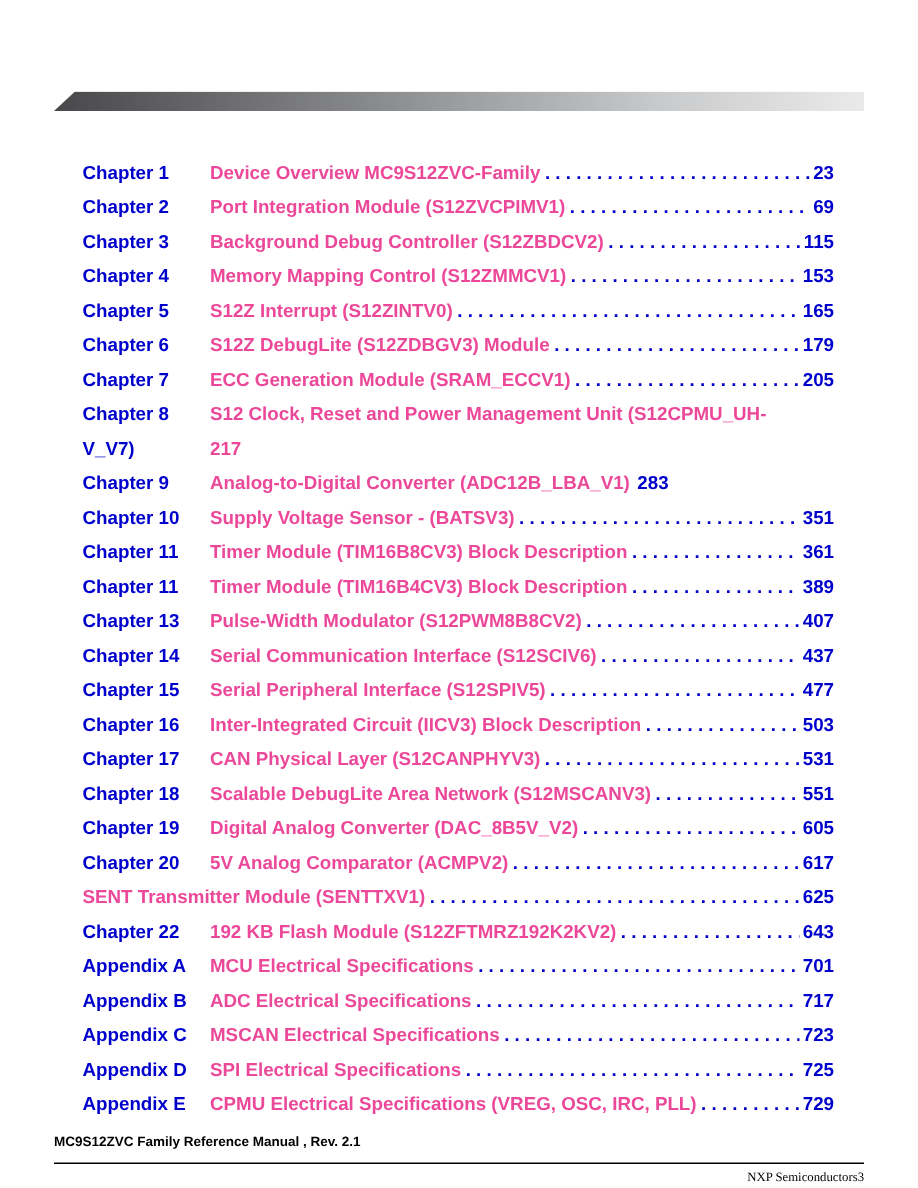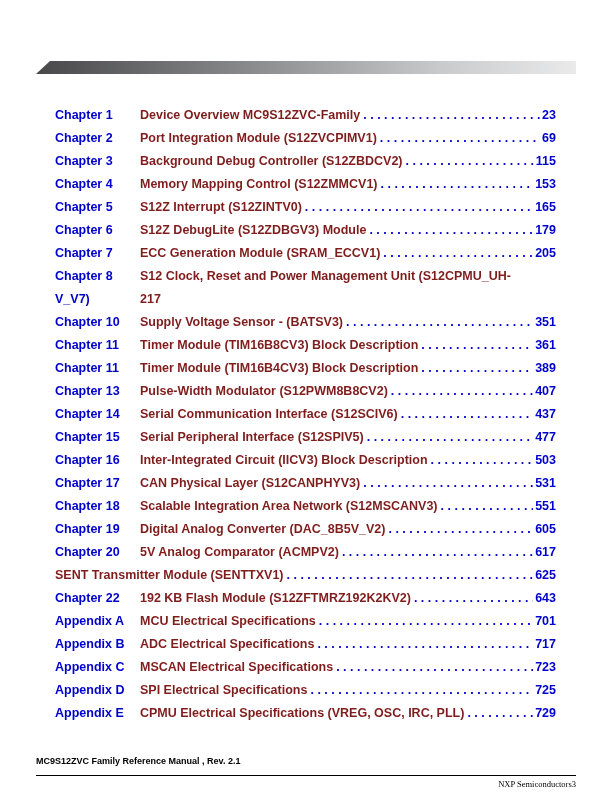--- a/index.html
+++ b/index.html
@@ -50,21 +50,21 @@
   .toc-content {
     flex: 1 1 auto;
     display: flex;
     align-items: baseline;
     overflow: hidden;
     min-width: 0;
   }
   .toc-title {
     flex: 0 0 auto;
     white-space: nowrap;
-    color: #7f1d1d;
+    color: #ec4899;
     text-decoration: none;
   }
   .toc-leader {
     flex: 1 1 auto;
     overflow: hidden;
     white-space: nowrap;
     margin: 0 2px 0 3px;
     min-width: 0;
   }
   .toc-page {
@@ -175,20 +175,28 @@
       </span>
     </div>
       <div class="toc-row">
       <span class="toc-label">V_V7)</span>
       <span class="toc-content">
         <a class="toc-title">217</a>
 
       </span>
     </div>
       <div class="toc-row">
+      <span class="toc-label">Chapter 9</span>
+      <span class="toc-content">
+        <a class="toc-title">Analog-to-Digital Converter (ADC12B_LBA_V1)</a>
+
+        <span class="toc-page inline">283</span>
+      </span>
+    </div>
+      <div class="toc-row">
       <span class="toc-label">Chapter 10</span>
       <span class="toc-content">
         <a class="toc-title">Supply Voltage Sensor - (BATSV3)</a>
         <span class="toc-leader">. . . . . . . . . . . . . . . . . . . . . . . . . . . . . . . . . . . . . . . . . . . . . . . . . . . . . . . . . . . . . . . . . . . . . . . . . . . . . . . . . . . . . . . . . . </span>
         <span class="toc-page">351</span>
       </span>
     </div>
       <div class="toc-row">
       <span class="toc-label">Chapter 11</span>
       <span class="toc-content">
@@ -241,21 +249,21 @@
       <span class="toc-label">Chapter 17</span>
       <span class="toc-content">
         <a class="toc-title">CAN Physical Layer (S12CANPHYV3)</a>
         <span class="toc-leader">. . . . . . . . . . . . . . . . . . . . . . . . . . . . . . . . . . . . . . . . . . . . . . . . . . . . . . . . . . . . . . . . . . . . . . . . . . . . . . . . . . . . . . . . . . </span>
         <span class="toc-page">531</span>
       </span>
     </div>
       <div class="toc-row">
       <span class="toc-label">Chapter 18</span>
       <span class="toc-content">
-        <a class="toc-title">Scalable Integration Area Network (S12MSCANV3)</a>
+        <a class="toc-title">Scalable DebugLite Area Network (S12MSCANV3)</a>
         <span class="toc-leader">. . . . . . . . . . . . . . . . . . . . . . . . . . . . . . . . . . . . . . . . . . . . . . . . . . . . . . . . . . . . . . . . . . . . . . . . . . . . . . . . . . . . . . . . . . </span>
         <span class="toc-page">551</span>
       </span>
     </div>
       <div class="toc-row">
       <span class="toc-label">Chapter 19</span>
       <span class="toc-content">
         <a class="toc-title">Digital Analog Converter (DAC_8B5V_V2)</a>
         <span class="toc-leader">. . . . . . . . . . . . . . . . . . . . . . . . . . . . . . . . . . . . . . . . . . . . . . . . . . . . . . . . . . . . . . . . . . . . . . . . . . . . . . . . . . . . . . . . . . </span>
         <span class="toc-page">605</span>

